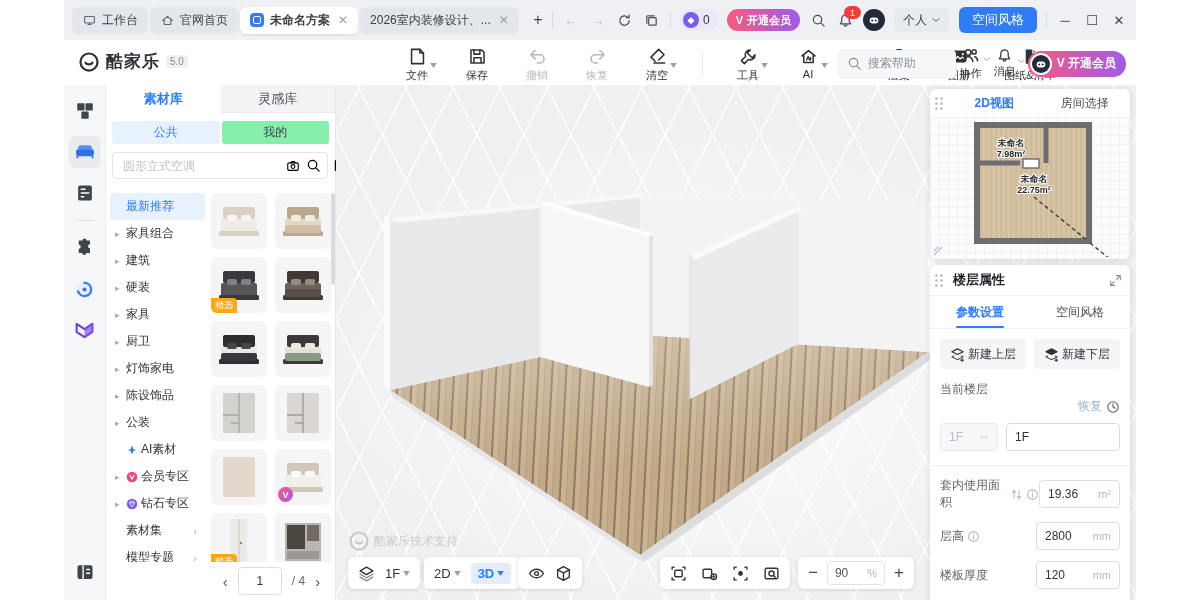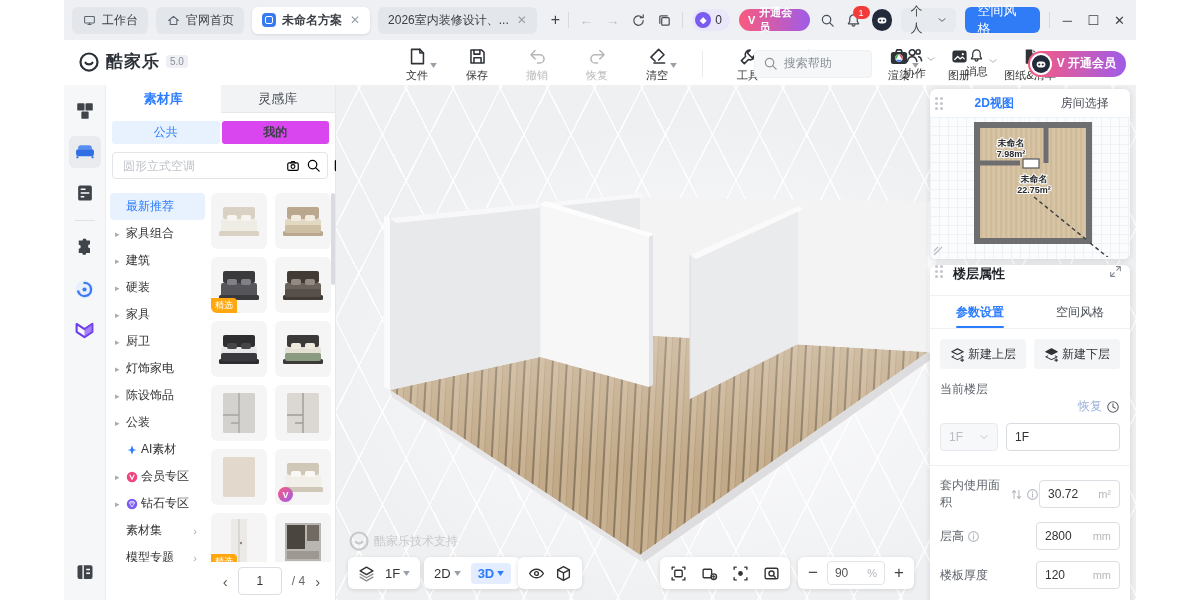--- a/index.html
+++ b/index.html
@@ -1,21 +1,21 @@
 <!DOCTYPE html>
 <html><head>
 <meta charset="utf-8">
 <style>
   html,body{margin:0;padding:0;background:#fff;font-family:"Liberation Sans","DejaVu Sans",sans-serif;}
   body{width:1200px;height:600px;overflow:hidden;position:relative;-webkit-font-smoothing:antialiased;}
   .app{position:absolute;left:64px;top:0;width:1072px;height:600px;background:#fff;}
 
   
   .chrome{position:absolute;left:0;top:0;right:0;height:40px;background:#eef0f4;display:flex;align-items:center;padding:0 8px;box-sizing:border-box;}
-  .tabs{display:flex;align-items:center;gap:8px;}
+  .tabs{display:flex;align-items:center;gap:2px;}
   .tab{height:27px;border-radius:6px;background:#e3e6eb;display:flex;align-items:center;gap:6px;padding:0 10px;font-size:12px;color:#3b3f45;white-space:nowrap;cursor:default;}
   .tab.active{background:#fff;box-shadow:0 1px 3px rgba(0,0,0,.10);font-weight:bold;}
   .tab .fav{width:14px;height:14px;display:inline-flex;align-items:center;justify-content:center;color:#5b6670;}
   .tab .fav.blue{background:#3a7af0;border-radius:4px;}
   .tab .fav.blue i{width:6px;height:6px;border:1.5px solid #fff;border-radius:2px;display:block;}
   .tab .x{color:#9aa0a8;font-size:12px;margin-left:2px;}
   .newtab{width:26px;height:26px;border-radius:6px;display:flex;align-items:center;justify-content:center;font-size:16px;color:#444;margin-left:6px;}
   .chrome-right{margin-left:auto;display:flex;align-items:center;gap:9px;color:#4a4f57;}
   .cdiv{width:1px;height:16px;background:#d6d9de;}
   .cicn{width:18px;height:18px;display:flex;align-items:center;justify-content:center;font-size:14px;}
@@ -37,21 +37,21 @@
   .logo .name{font-size:17px;font-weight:bold;color:#2c3138;letter-spacing:1px;}
   .logo .ver{background:#eef0f3;color:#8a9099;font-size:10px;border-radius:3px;padding:1px 4px;}
   .toolbar{position:absolute;left:330px;top:3px;display:flex;align-items:flex-start;gap:14px;}
   .titem{width:46px;display:flex;flex-direction:column;align-items:center;padding-top:4px;position:relative;color:#2f3338;}
   .titem .ic{height:19px;display:flex;align-items:center;}
   .titem .lb{font-size:11px;margin-top:2px;color:#333;white-space:nowrap;}
   .titem.wide{width:68px;}
   .titem.disabled{opacity:.35;}
   .titem .crt{position:absolute;right:3px;top:11px;color:#9aa0a8;}
   .tdiv{width:1px;height:26px;background:#e8eaed;margin:8px 8px 0;}
-  .hdr-right{position:absolute;right:10px;top:6px;display:flex;align-items:center;gap:32px;}
+  .hdr-right{position:absolute;right:10px;top:6px;display:flex;align-items:center;gap:4px;}
   .helpbox{width:118px;height:28px;background:#f6f7f9;border:1px solid #eef0f2;border-radius:4px;display:flex;align-items:center;gap:6px;padding:0 8px;color:#8b9199;font-size:12px;box-sizing:border-box;}
   .hstack{display:flex;flex-direction:column;align-items:center;color:#2f3338;position:relative;padding-right:8px;}
   .hstack .lb{font-size:11px;color:#333;margin-top:1px;}
   .hstack .crt{position:absolute;right:-2px;top:8px;color:#9aa0a8;}
   .hmember{height:26px;border-radius:13px;display:flex;align-items:center;gap:5px;padding:0 10px 0 2px;color:#fff;font-size:12px;font-weight:bold;}
   .hmember .bot{width:22px;height:22px;border-radius:50%;background:#fff;display:flex;align-items:center;justify-content:center;}
   .hmember .bot i{width:18px;height:18px;border-radius:50%;background:#232a3a;display:flex;align-items:center;justify-content:center;}
 
   
   .rail{position:absolute;left:0;top:85px;bottom:0;width:42px;background:#f6f7f9;border-right:1px solid #ececee;display:flex;flex-direction:column;align-items:center;padding-top:10px;box-sizing:border-box;}
@@ -61,21 +61,21 @@
   .rail-bottom{margin-top:auto;margin-bottom:12px;}
 
   
   .panel{position:absolute;left:42px;top:85px;bottom:0;width:230px;background:#fff;border-right:1px solid #e8e8e8;box-sizing:border-box;}
   .ptabs{display:flex;height:28px;}
   .ptab{flex:1;display:flex;align-items:center;justify-content:center;font-size:13px;color:#4a4f57;background:#f2f3f5;border-bottom:1px solid #e8e8e8;}
   .ptab.active{background:#fff;color:#2b7cff;font-weight:bold;border-bottom:1px solid #fff;}
   .scope{display:flex;gap:2px;margin:8px 6px 0;}
   .scope div{flex:1;height:23px;display:flex;align-items:center;justify-content:center;font-size:12px;border-radius:3px;}
   .scope .on{background:#e8f2ff;color:#2b7cff;}
-  .scope .off{background:#d946ef;color:#3b3f45;font-weight:bold;}
+  .scope .off{background:#86efac;color:#3b3f45;}
   .searchrow{display:flex;align-items:center;margin:8px 6px 0;gap:5px;}
   .searchbox{flex:1;height:27px;border:1px solid #e3e4e8;border-radius:4px;display:flex;align-items:center;padding:0 6px 0 8px;gap:6px;box-sizing:border-box;}
   .searchbox input{border:none;outline:none;flex:1;font-size:12px;color:#333;min-width:0;background:transparent;font-family:inherit;}
   .searchbox input::placeholder{color:#c0c4ca;}
   .pbody{position:absolute;left:0;right:0;top:100px;bottom:38px;display:flex;overflow:hidden;}
   .cats{width:102px;padding:8px 0 0 4px;box-sizing:border-box;}
   .cat{height:27px;display:flex;align-items:center;font-size:12px;color:#333;padding-left:16px;position:relative;border-radius:4px;white-space:nowrap;}
   .cat .car{position:absolute;left:5px;color:#a7abb2;font-size:9px;}
   .cat .chev{margin-left:auto;margin-right:8px;color:#a7abb2;font-size:11px;}
   .cat.active{background:#e8f2ff;color:#2b7cff;}
@@ -115,21 +115,21 @@
   .minimap{top:4px;height:170px;overflow:hidden;}
   .mm-head{height:28px;display:flex;align-items:center;border-bottom:1px solid #f0f0f2;}
   .dots{width:14px;margin-left:5px;display:grid;grid-template-columns:3px 3px;gap:2px;}
   .dots i{width:3px;height:3px;border-radius:50%;background:#c3c6cc;display:block;}
   .mm-tab{flex:1;text-align:center;font-size:12px;color:#4a4f57;}
   .mm-tab.active{color:#2b7cff;font-weight:bold;}
   .mm-body{position:absolute;left:0;right:0;top:28px;bottom:0;
     background:linear-gradient(#eef1f5 1px,transparent 1px) 0 0/9px 9px,linear-gradient(90deg,#eef1f5 1px,transparent 1px) 0 0/9px 9px,#fbfcfd;}
   .mm-resize{position:absolute;left:3px;bottom:3px;color:#b9bec6;}
   .floorcard{top:180px;height:430px;overflow:hidden;}
-  .fc-head{height:30px;display:flex;align-items:flex-start;border-bottom:1px solid #f0f0f2;}
+  .fc-head{height:30px;display:flex;align-items:center;border-bottom:1px solid #f0f0f2;}
   .fc-title{font-size:13px;font-weight:bold;color:#1f2329;margin-left:4px;}
   .fc-expand{margin-left:auto;margin-right:8px;color:#868c94;}
   .fc-tabs{height:32px;display:flex;border-bottom:1px solid #eef0f2;}
   .fc-tab{flex:1;display:flex;align-items:center;justify-content:center;font-size:12px;color:#4a4f57;position:relative;}
   .fc-tab.active{color:#2b7cff;font-weight:bold;}
   .fc-tab.active::after{content:"";position:absolute;bottom:0;left:50%;transform:translateX(-50%);width:48px;height:2px;background:#2b7cff;border-radius:1px;}
   .fc-body{padding:10px 10px 0;}
   .fc-btns{display:flex;gap:8px;}
   .fc-btn{flex:1;height:30px;background:#f4f5f7;border-radius:4px;display:flex;align-items:center;justify-content:center;gap:3px;font-size:12px;color:#2f3338;}
   .fc-row{display:flex;align-items:flex-start;margin-top:12px;font-size:12px;color:#60656d;flex-direction:column;}
@@ -938,21 +938,21 @@
                   <svg width="13" height="13" viewBox="0 0 16 16" fill="none" stroke="currentColor" stroke-width="1.3" stroke-linecap="round" stroke-linejoin="round">
                     <path d="M5 3v10M5 3L3 5.5M5 3l2 2.5M11 13V3M11 13l-2-2.5M11 13l2-2.5"></path>
                   </svg>
                 </span><span class="icn" style="color:#b4b8be">
                   <svg width="13" height="13" viewBox="0 0 16 16" fill="none" stroke="currentColor" stroke-width="1.3" stroke-linecap="round" stroke-linejoin="round">
                     <circle cx="8" cy="8" r="6"></circle>
                     <path d="M8 7v4M8 4.8v.4"></path>
                   </svg>
                 </span></span>
               <span class="val">
-                <span class="v">30.72</span>
+                <span class="v">19.36</span>
                 <span class="u">m²</span>
               </span>
             </div>
             <div class="prow">
               <span class="lbl">层高<span class="icn" style="color:#b4b8be">
                   <svg width="13" height="13" viewBox="0 0 16 16" fill="none" stroke="currentColor" stroke-width="1.3" stroke-linecap="round" stroke-linejoin="round">
                     <circle cx="8" cy="8" r="6"></circle>
                     <path d="M8 7v4M8 4.8v.4"></path>
                   </svg>
                 </span></span>

